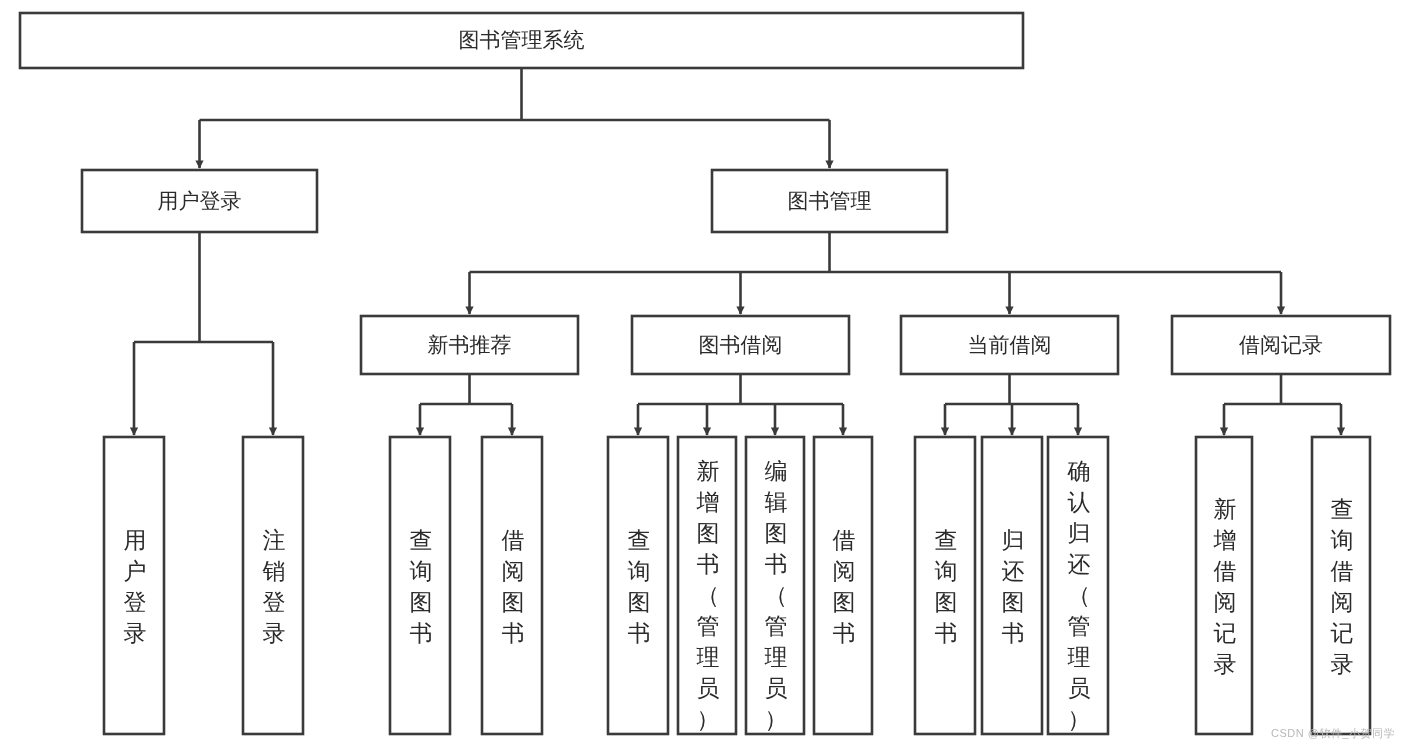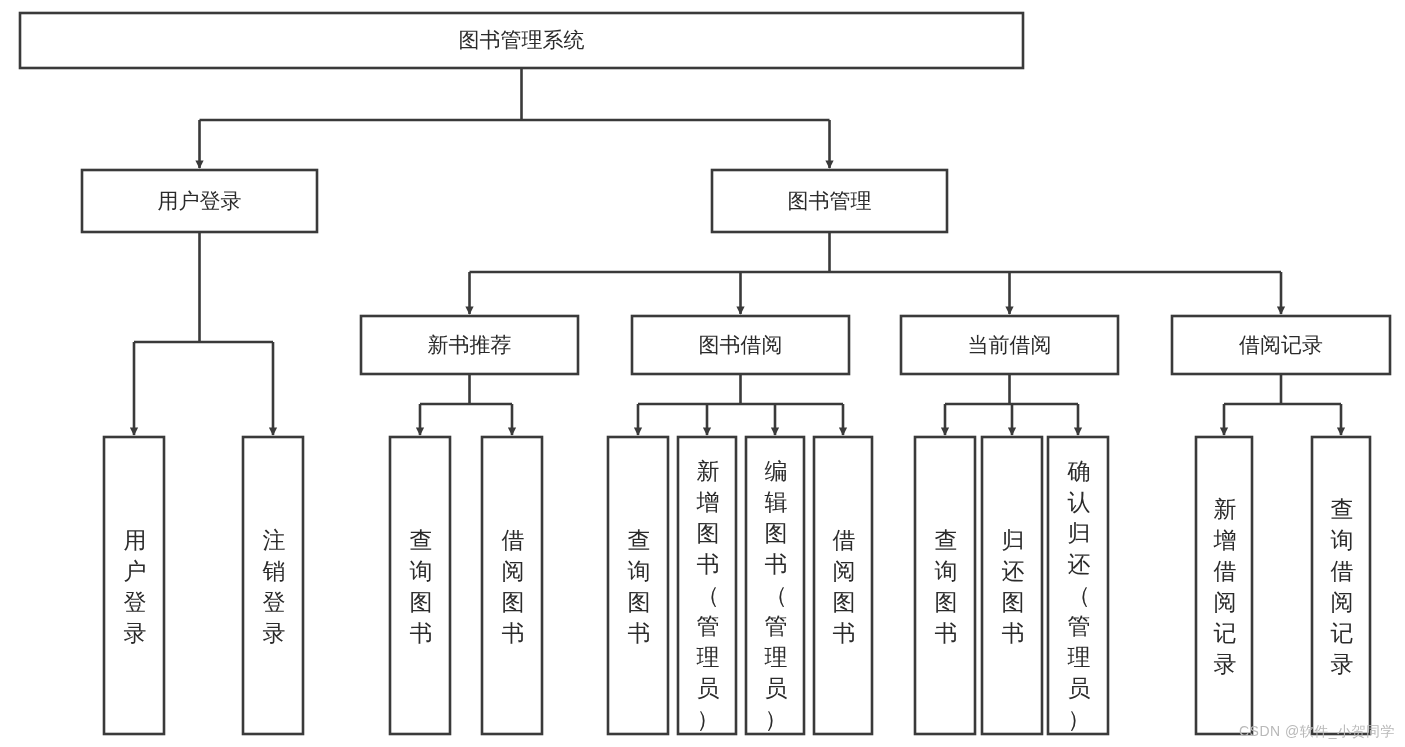--- a/index.html
+++ b/index.html
@@ -52,21 +52,21 @@
     font-family: "Liberation Sans", "DejaVu Sans", sans-serif;
     font-size: 23px;
     fill: #2b2b2b;
     text-anchor: middle;
   }
   .watermark {
     position: absolute;
     right: 10px;
     bottom: 6px;
     font-family: "Liberation Sans", "DejaVu Sans", sans-serif;
-    font-size: 14px;
+    font-size: 11px;
     color: #b9b9b9;
     letter-spacing: 0.5px;
     white-space: nowrap;
     user-select: none;
   }
 </style>
 </head>
 <body>
 
 <div id="diagram-root">

